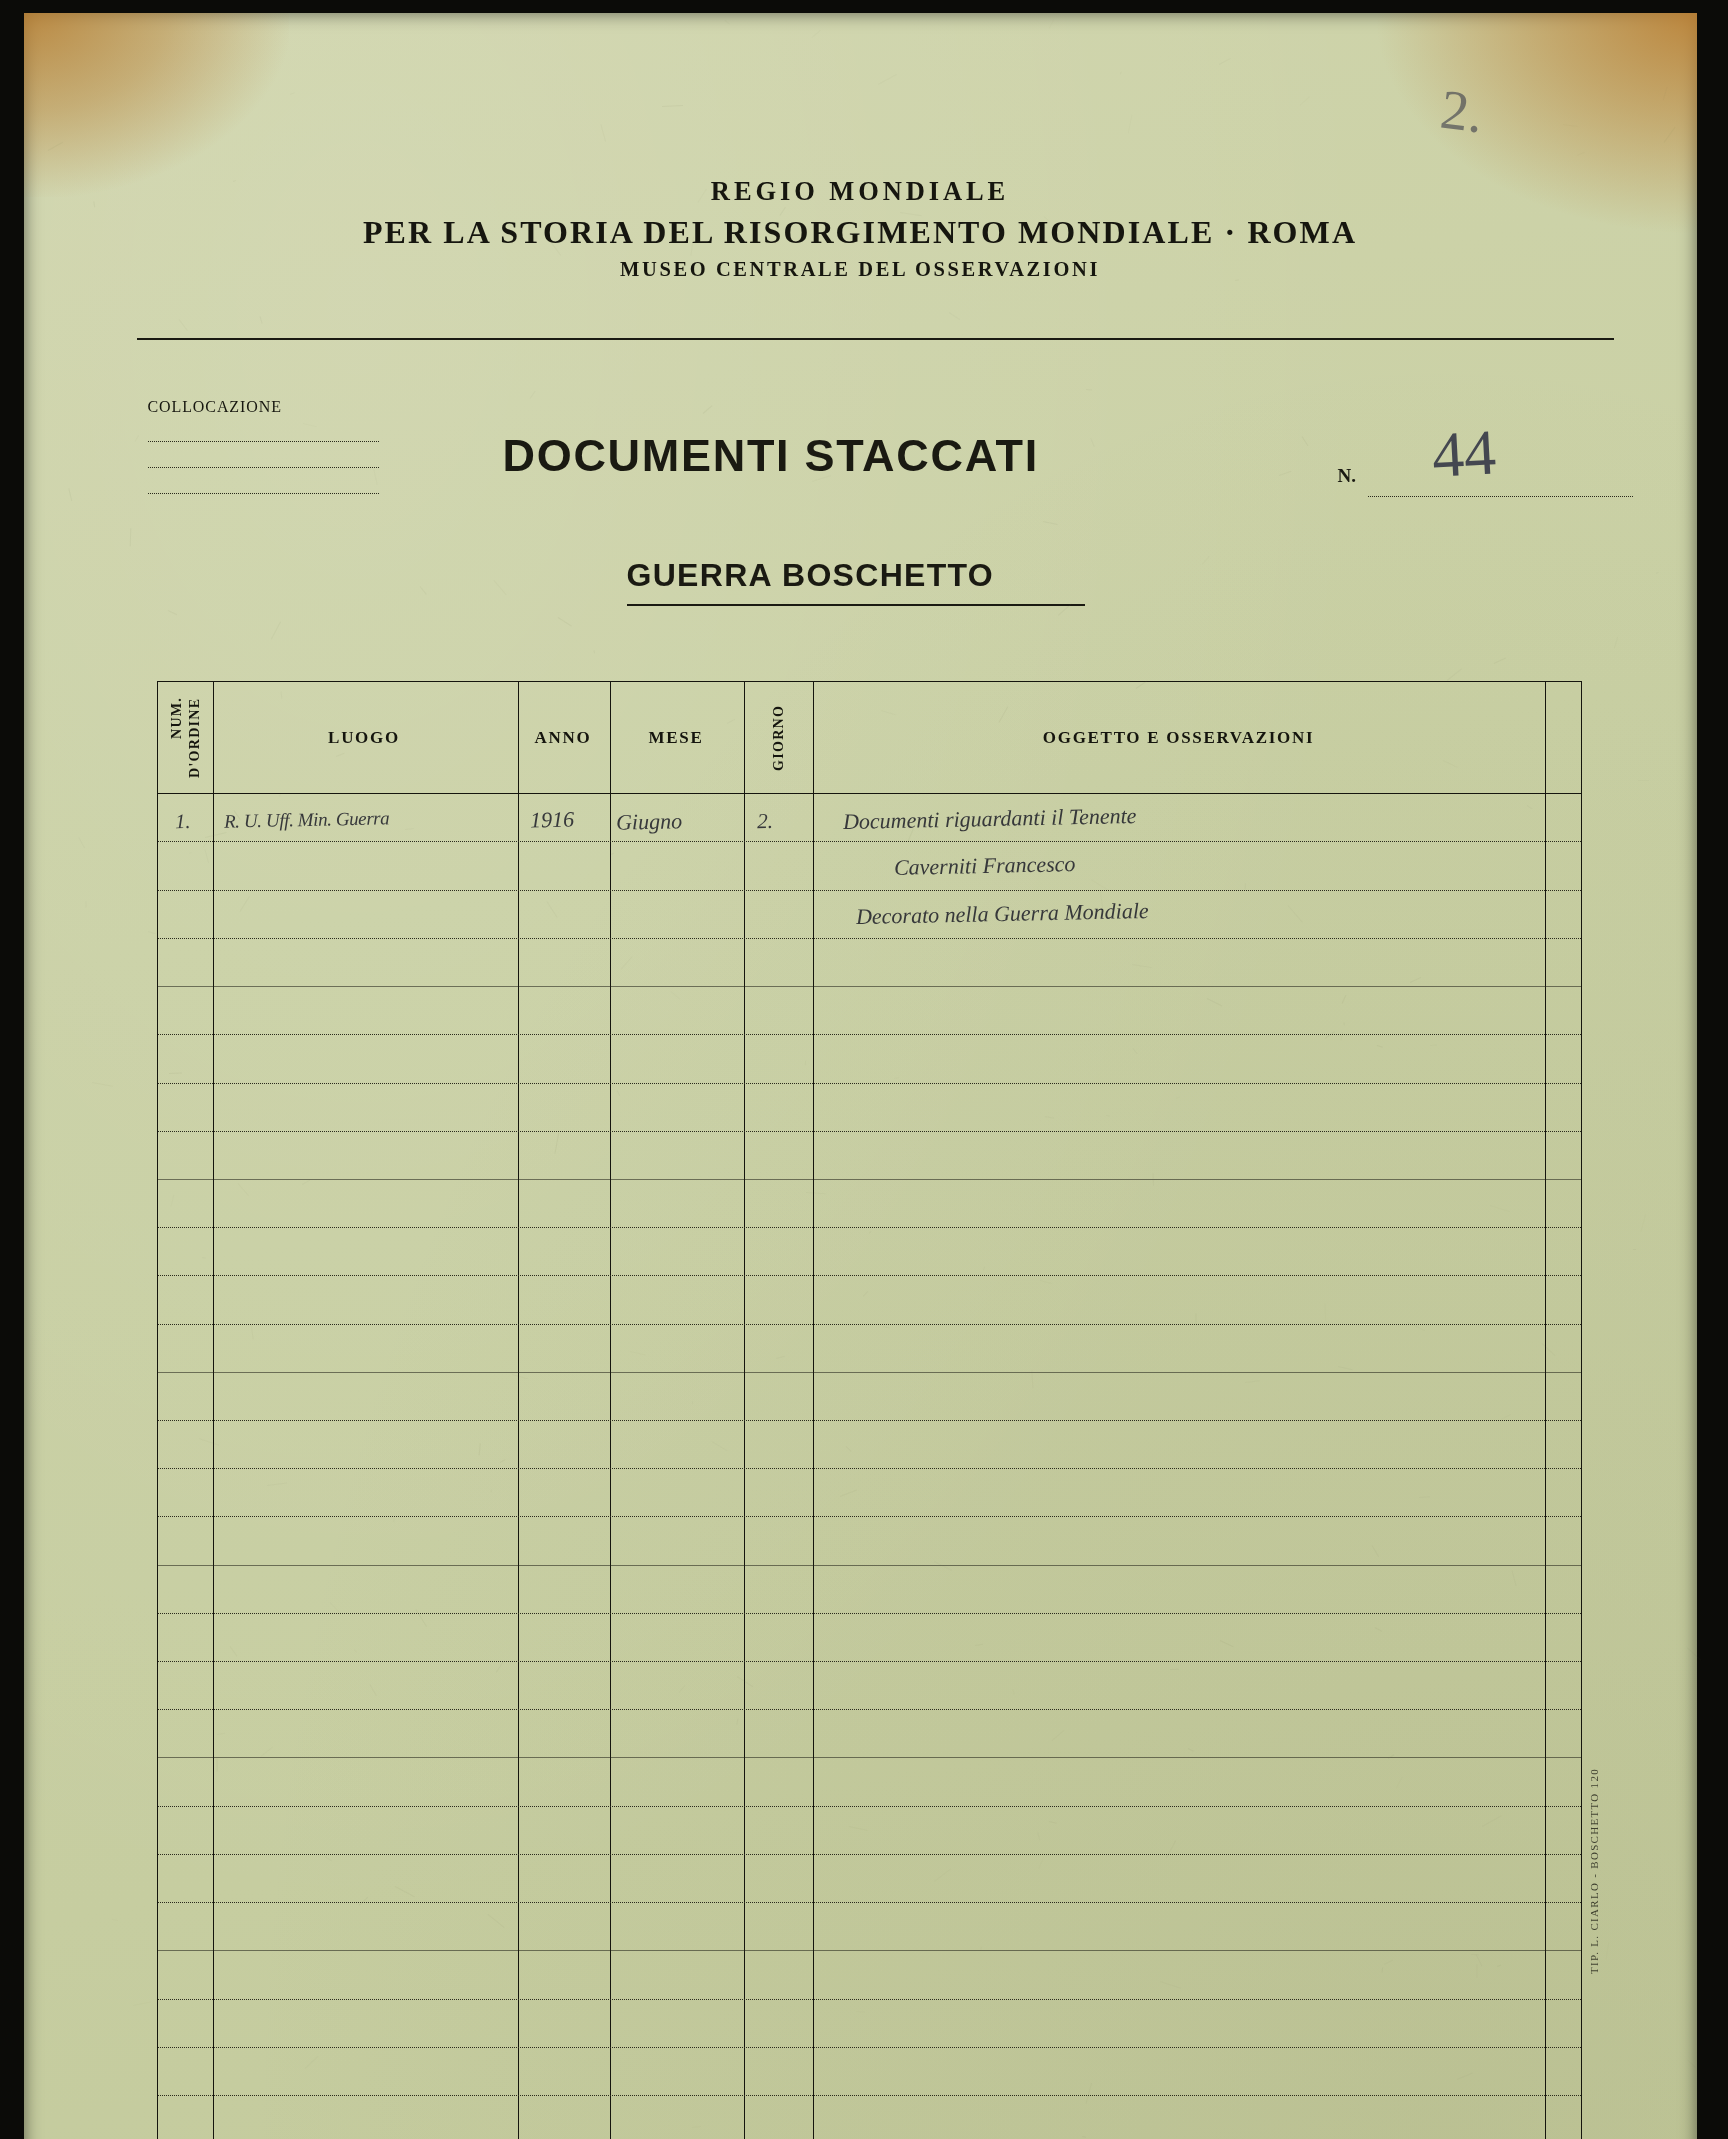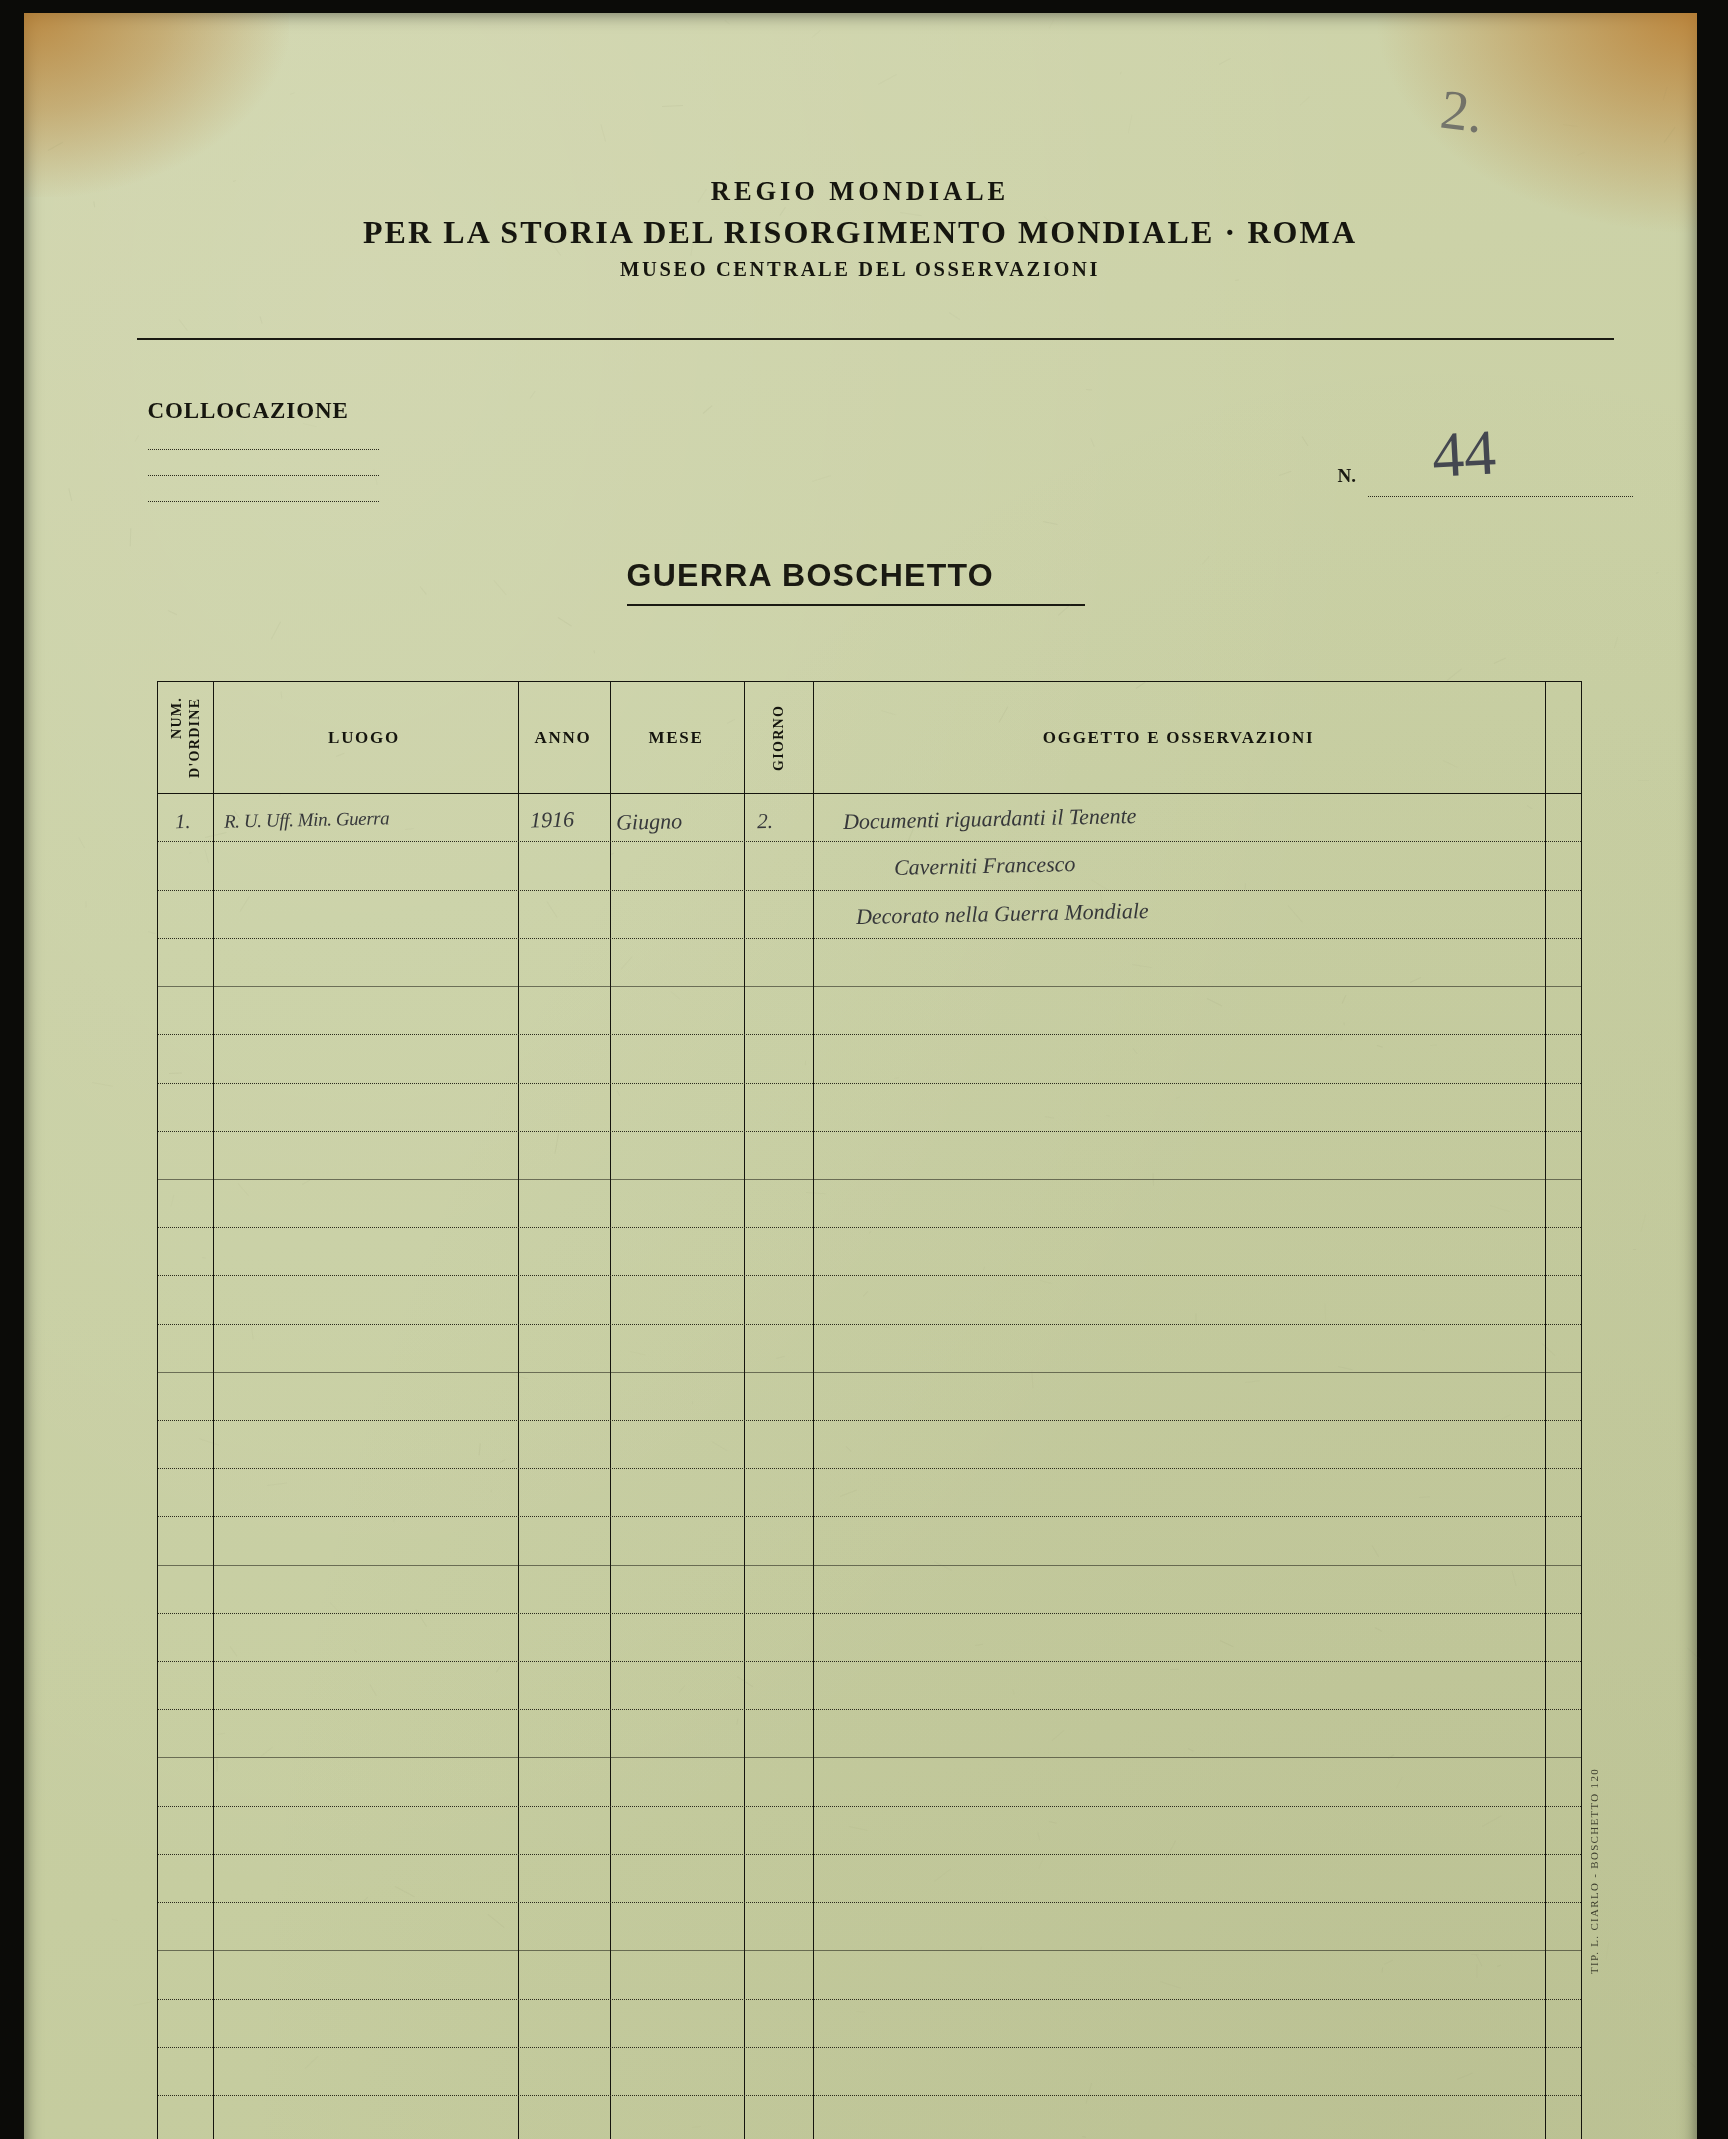--- a/index.html
+++ b/index.html
@@ -86,22 +86,22 @@
 
   
   #collocazione {
     position: absolute;
     left: 124px;
     top: 385px;
     width: 240px;
   }
   .collocazione-label {
     font-family: "Liberation Serif", serif;
-    font-weight: bold;
-    font-size: 23px;
+    font-weight: normal;
+    font-size: 16px;
     letter-spacing: 0.9px;
     color: #16160f;
   }
   .coll-line {
     margin-top: 25px;
     border-bottom: 1.3px dotted #2a2a1c;
     height: 0;
     width: 231px;
   }
 
@@ -274,20 +274,21 @@
     </div>
     <div id="rule-top"></div>
 
     <div id="collocazione">
       <div class="collocazione-label">COLLOCAZIONE</div>
       <div class="coll-line"></div>
       <div class="coll-line"></div>
       <div class="coll-line"></div>
     </div>
 
+    <div id="title-main">DOCUMENTI STACCATI</div>
     <div id="num-label">N.</div>
     <div id="num-rule"></div>
     <div id="num-value">44</div>
     <div id="corner-mark">2.</div>
     <div id="title-sub">GUERRA BOSCHETTO</div>
     <div id="title-sub-rule"></div>
 
     <div id="imprint">TIP. L. CIARLO - BOSCHETTO 120</div>
 
     <div id="table">

